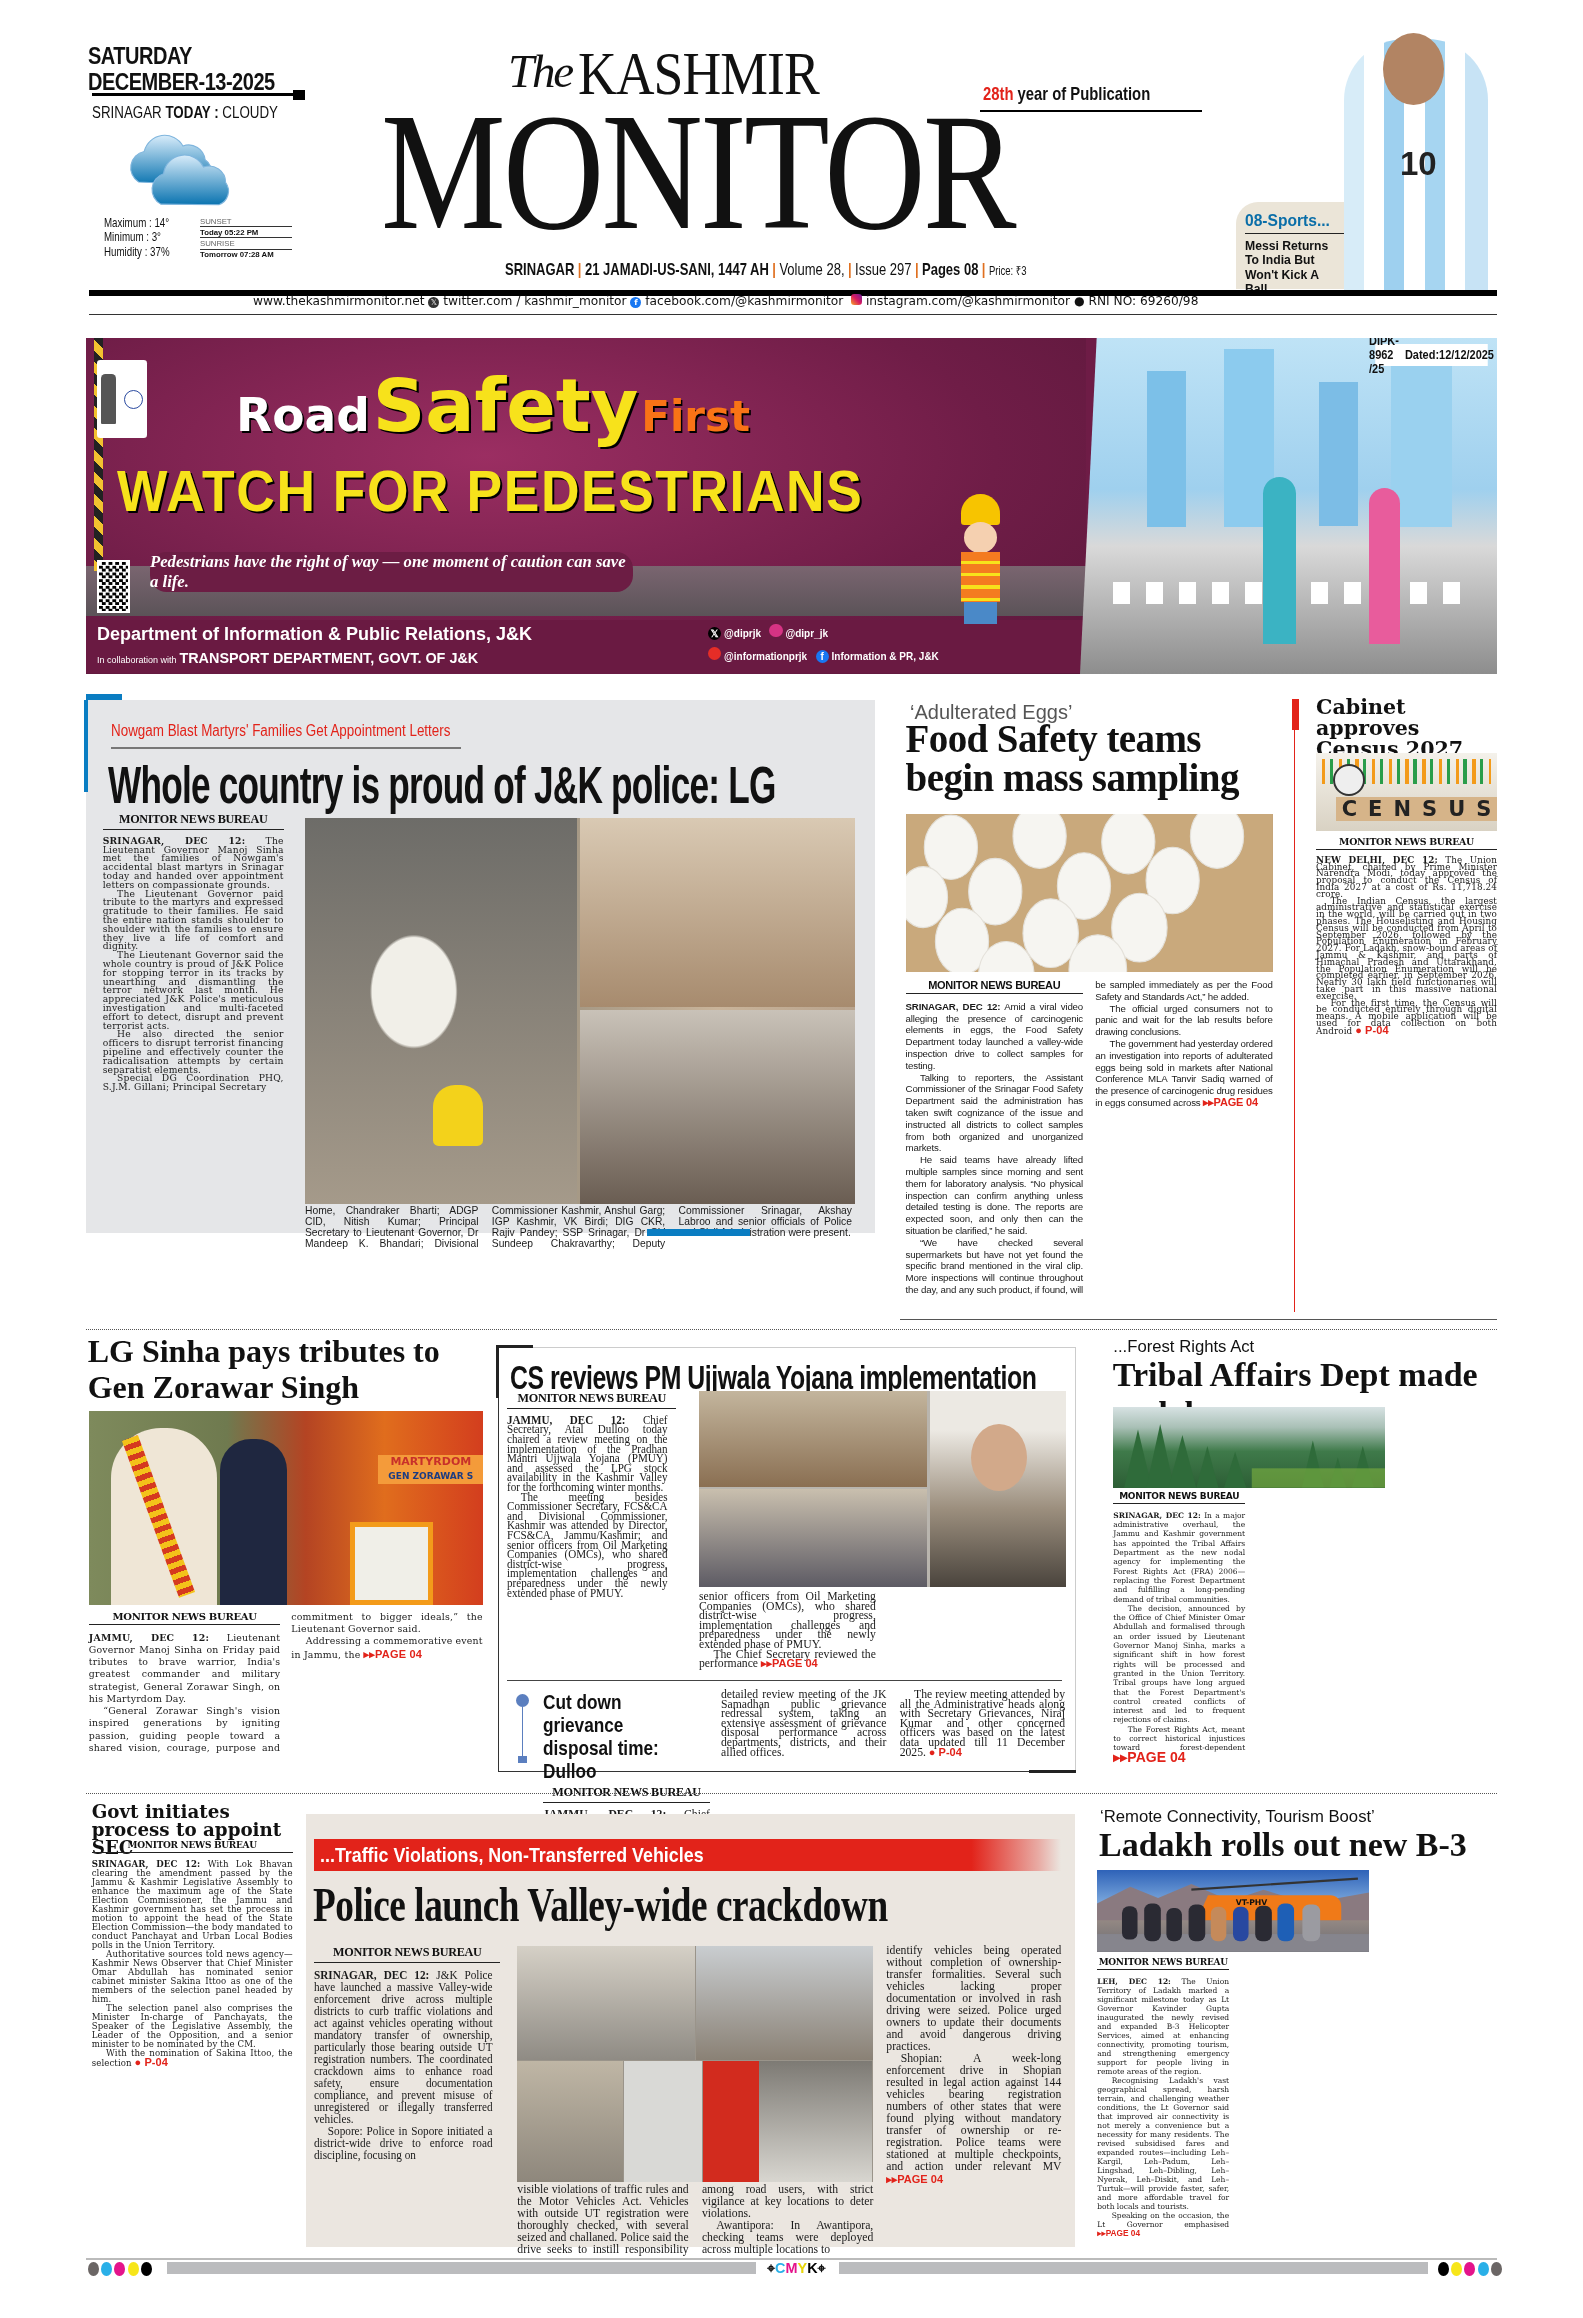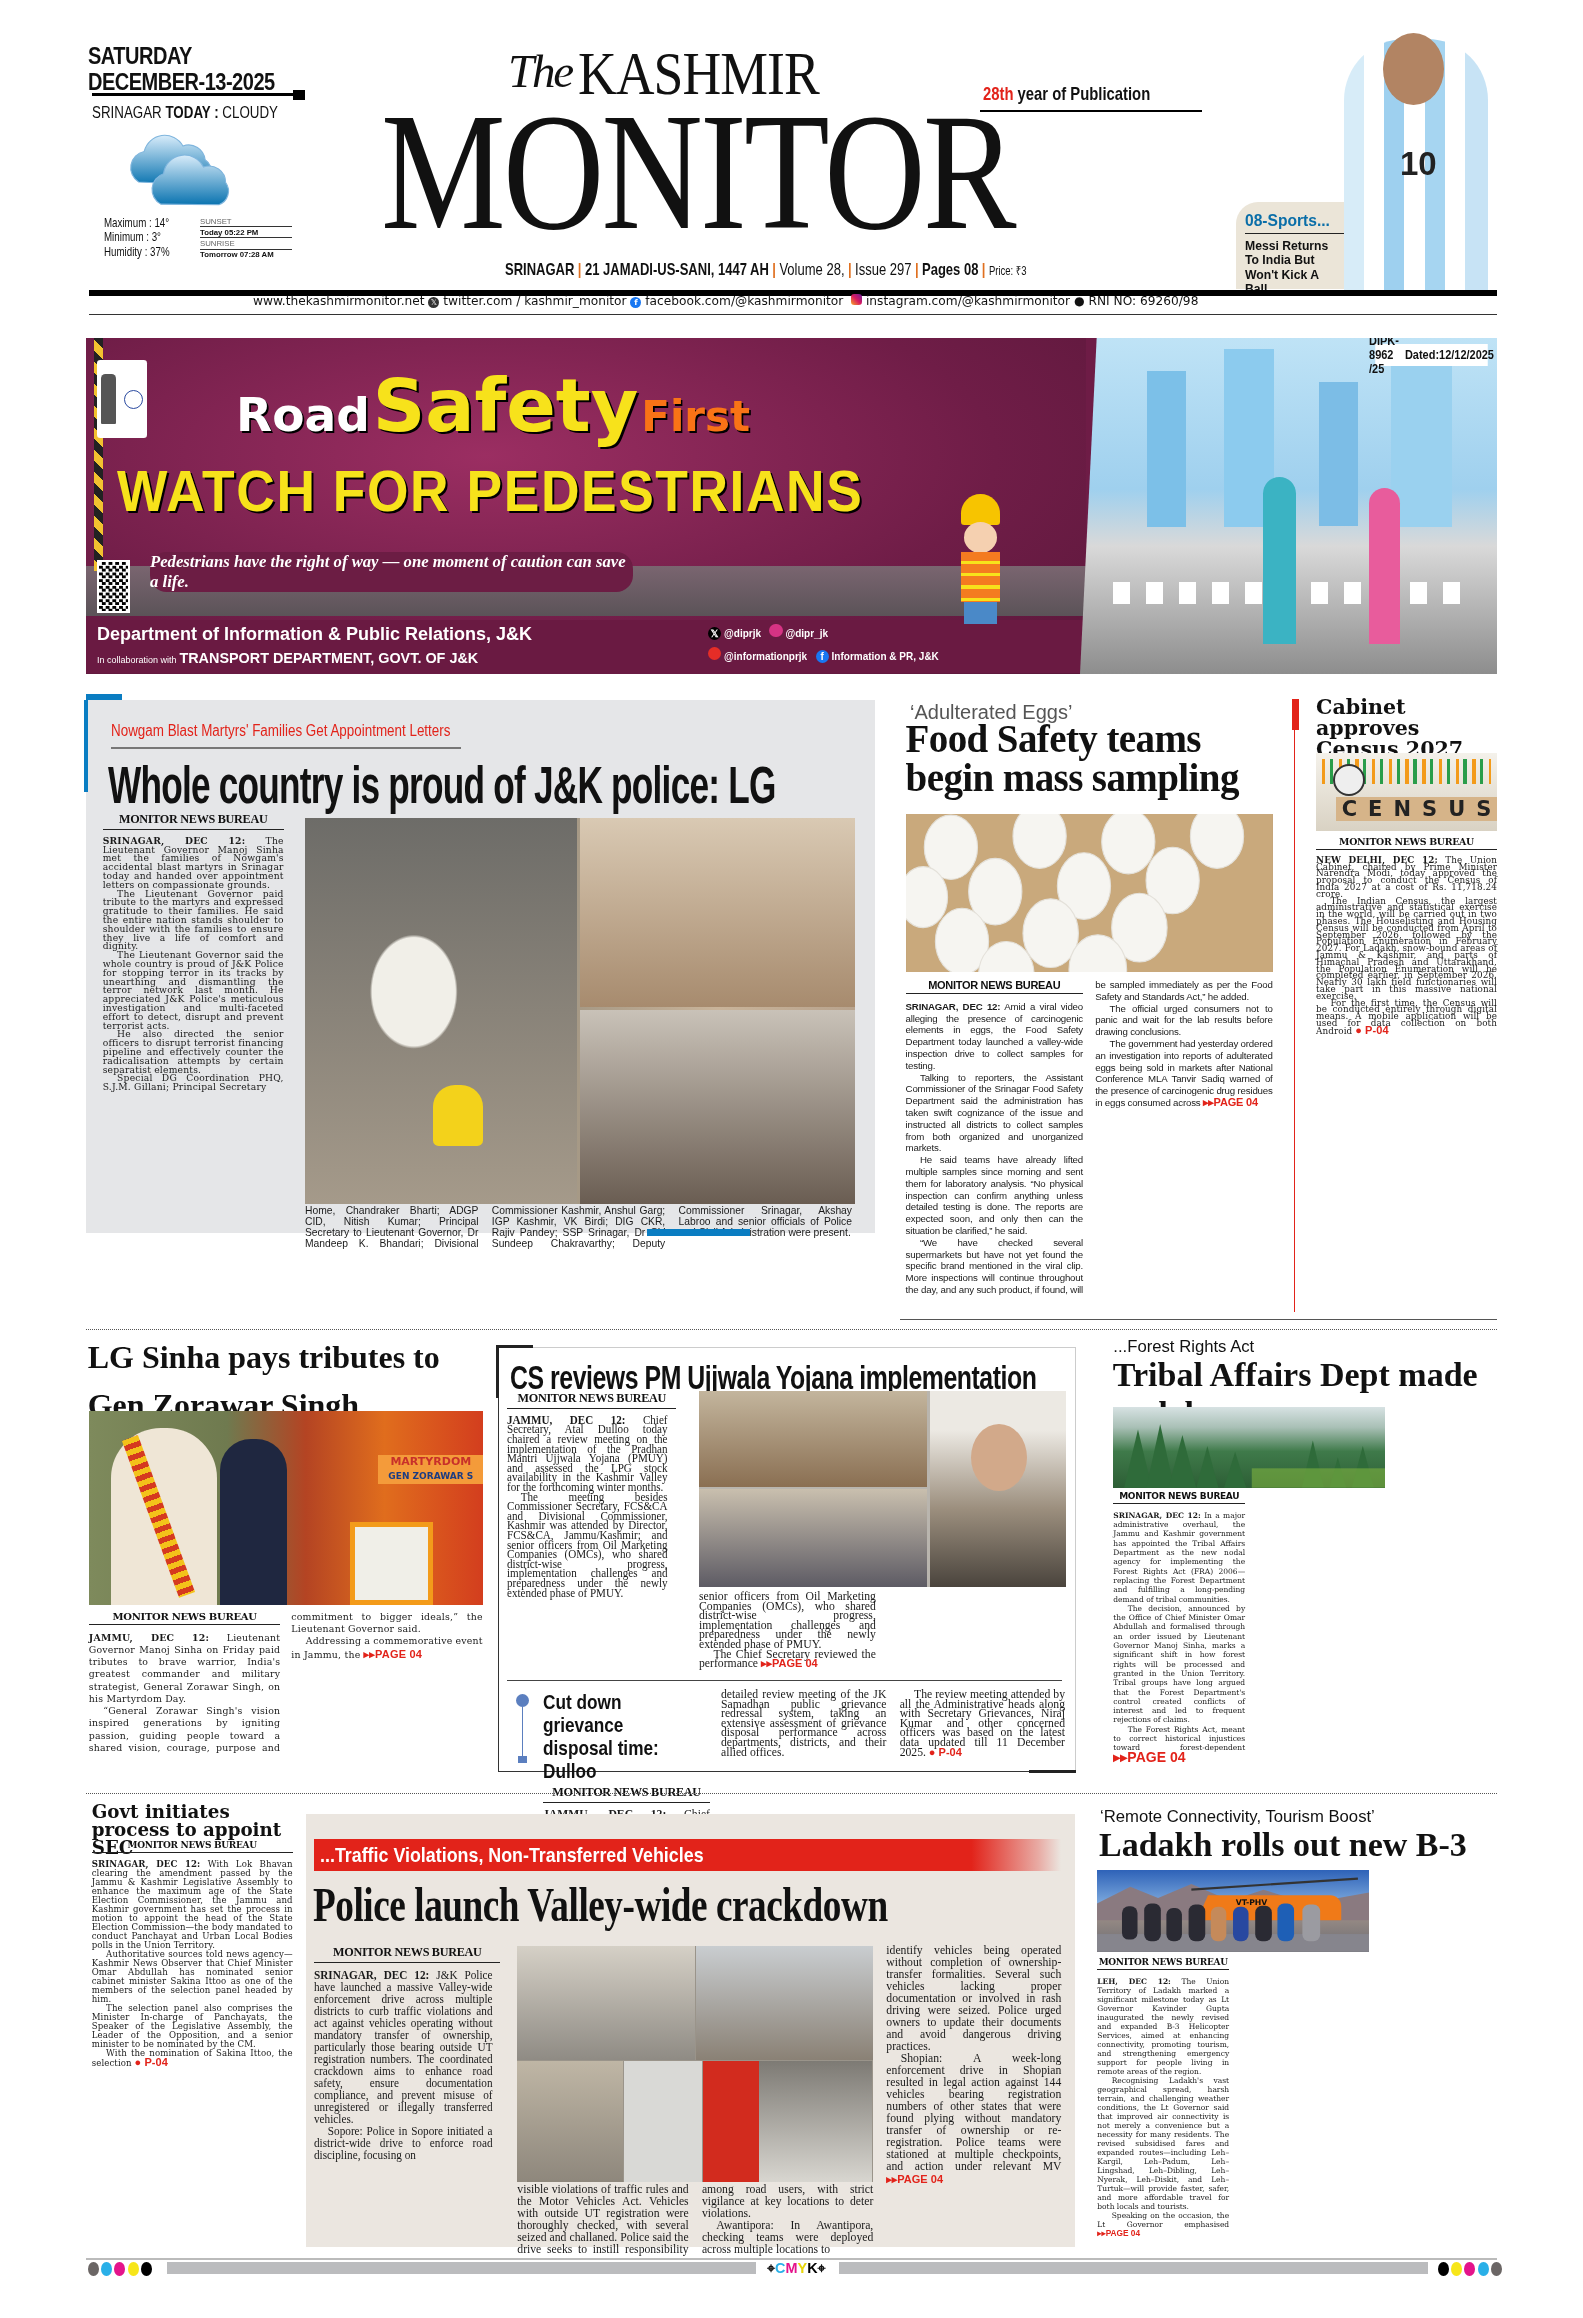--- a/index.html
+++ b/index.html
@@ -244,21 +244,21 @@
       <p>The Indian Census, the largest administrative and statistical exercise in the world, will be carried out in two phases. The Houselisting and Housing Census will be conducted from April to September 2026, followed by the Population Enumeration in February 2027. For Ladakh, snow-bound areas of Jammu &amp; Kashmir, and parts of Himachal Pradesh and Uttarakhand, the Population Enumeration will be completed earlier, in September 2026. Nearly 30 lakh field functionaries will take part in this massive national exercise.</p>
       <p><span>For the first time, the Census will be conducted entirely through digital means. A mobile application will be used for data collection on both Android</span> <span class="more">● <span>P-04</span></span></p>
     </div>
   </div>
 </div>
 
 <div class="abs" style="left:900px;top:1319px;width:597px;height:1.1px;background:#555"></div>
 <div class="abs" style="left:86px;top:1329px;width:1411px;border-top:1.7px dotted #555"></div>
 
 <div class="abs" style="left:86px;top:1333px;width:397px;height:456px">
-  <div class="abs serif" style="left:1.7px;top:0;width:397px;font-weight:bold;font-size:32px;line-height:48px">LG Sinha pays tributes to Gen Zorawar Singh</div>
+  <div class="abs serif" style="left:1.7px;top:0;width:397px;font-weight:bold;font-size:32px;line-height:36px">LG Sinha pays tributes to Gen Zorawar Singh</div>
   <div class="ph" style="left:2.8px;top:78px;width:394px;height:194px;background:linear-gradient(90deg,#7e8a5c 0,#6f7a4f 35%,#b44423 55%,#e06d1d 75%,#d33e1e 100%)">
     <div style="position:absolute;left:22px;top:16.7px;width:106px;height:178px;background:#efe6d6;border-radius:50px 50px 0 0"></div>
     <div style="position:absolute;left:61px;top:22px;width:16.7px;height:167px;background:repeating-linear-gradient(#f3c21a 0 5.6px,#d53a1f 5.6px 11px);transform:rotate(-20deg)"></div>
     <div style="position:absolute;left:131px;top:28px;width:67px;height:167px;background:#1f2740;border-radius:31px 31px 0 0"></div>
     <div style="position:absolute;left:261px;top:111px;width:83px;height:83px;background:#f0efe8;border:5.6px solid #f39b1a"></div>
     <div style="position:absolute;left:289px;top:44px;width:106px;background:#f49b3a;font:bold 11px 'DejaVu Sans',sans-serif;color:#c8302a;text-align:center;line-height:14.4px">
       <div>MARTYRDOM</div>
       <div style="color:#1b3c82;font-size:9px">GEN ZORAWAR S</div>
     </div>
   </div>

